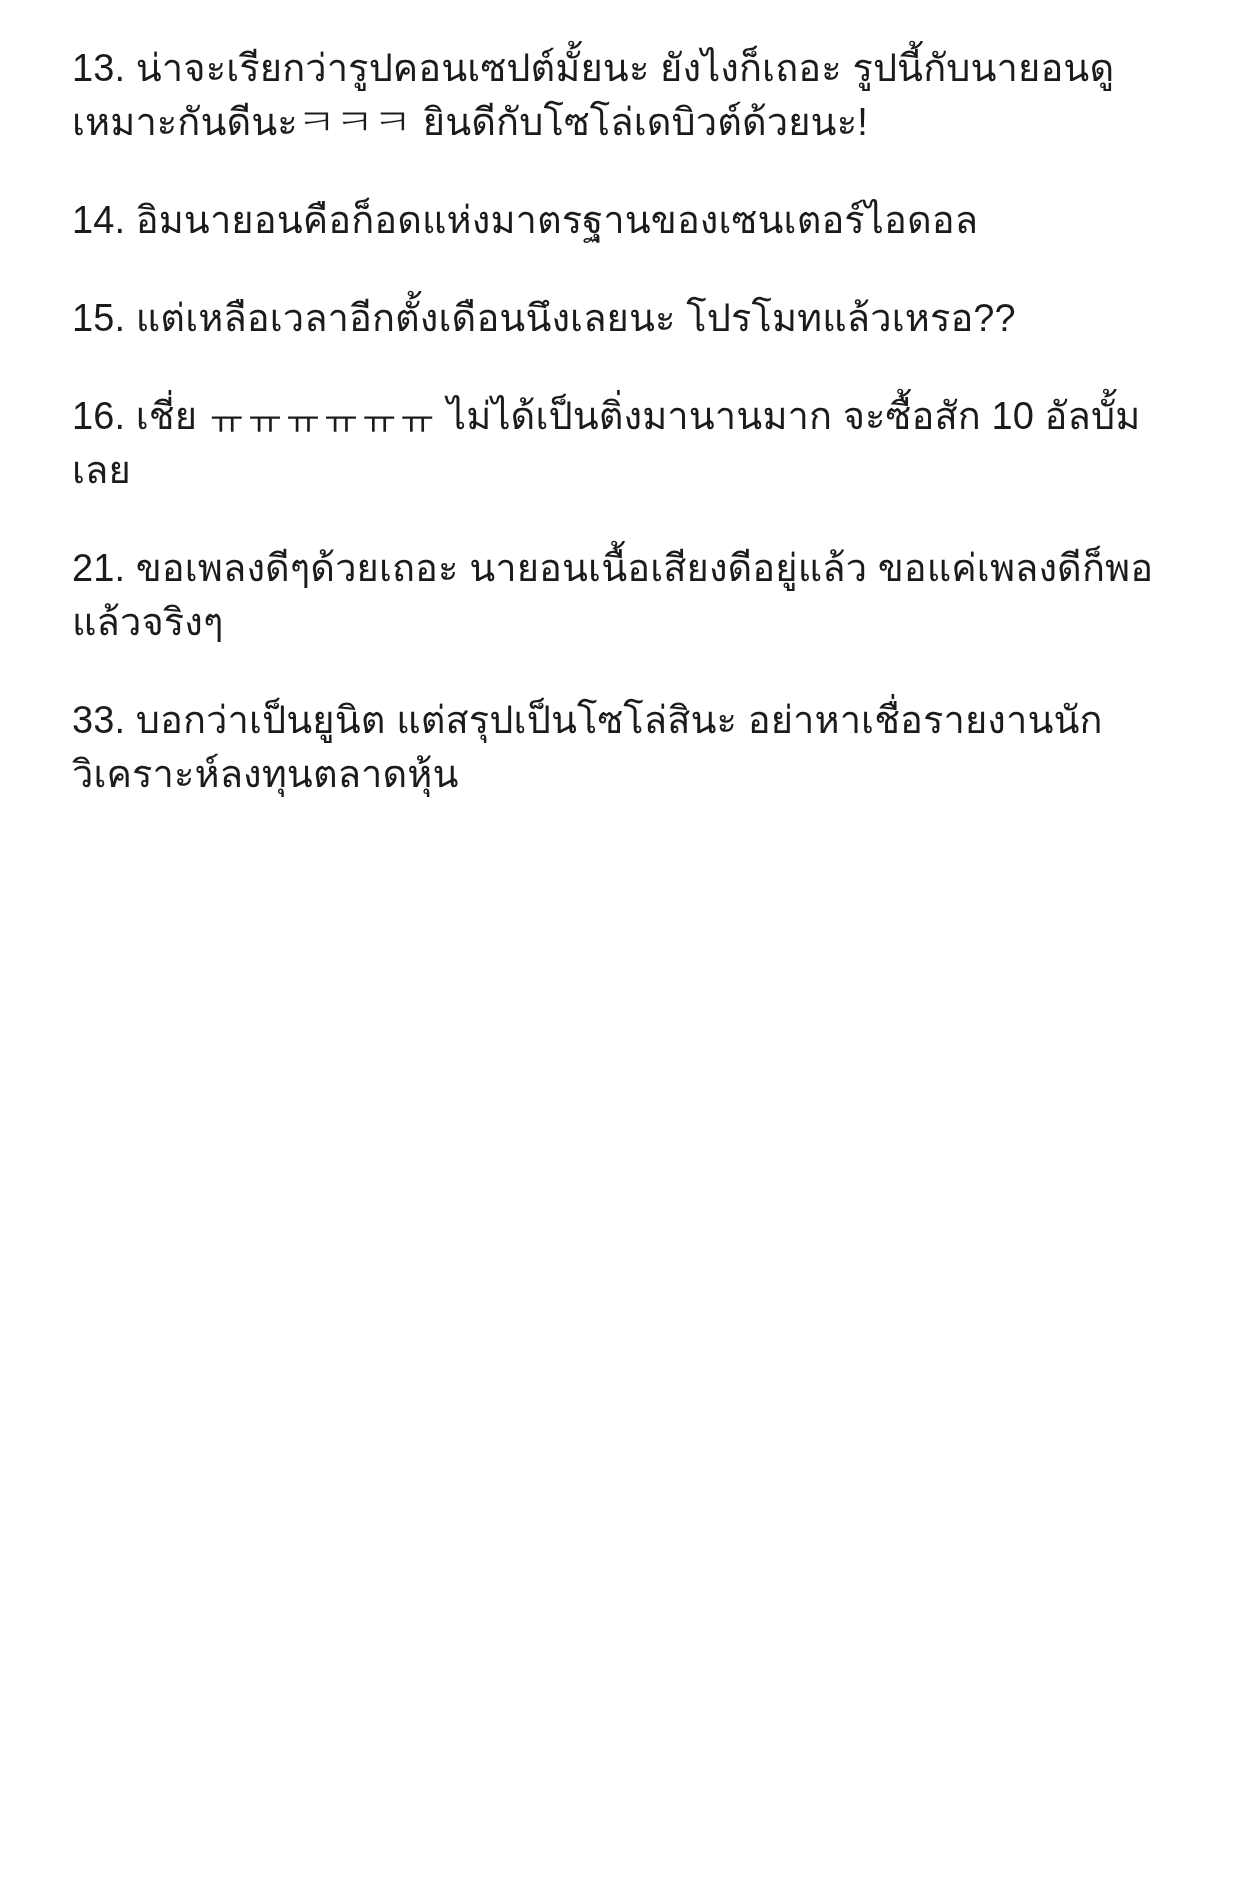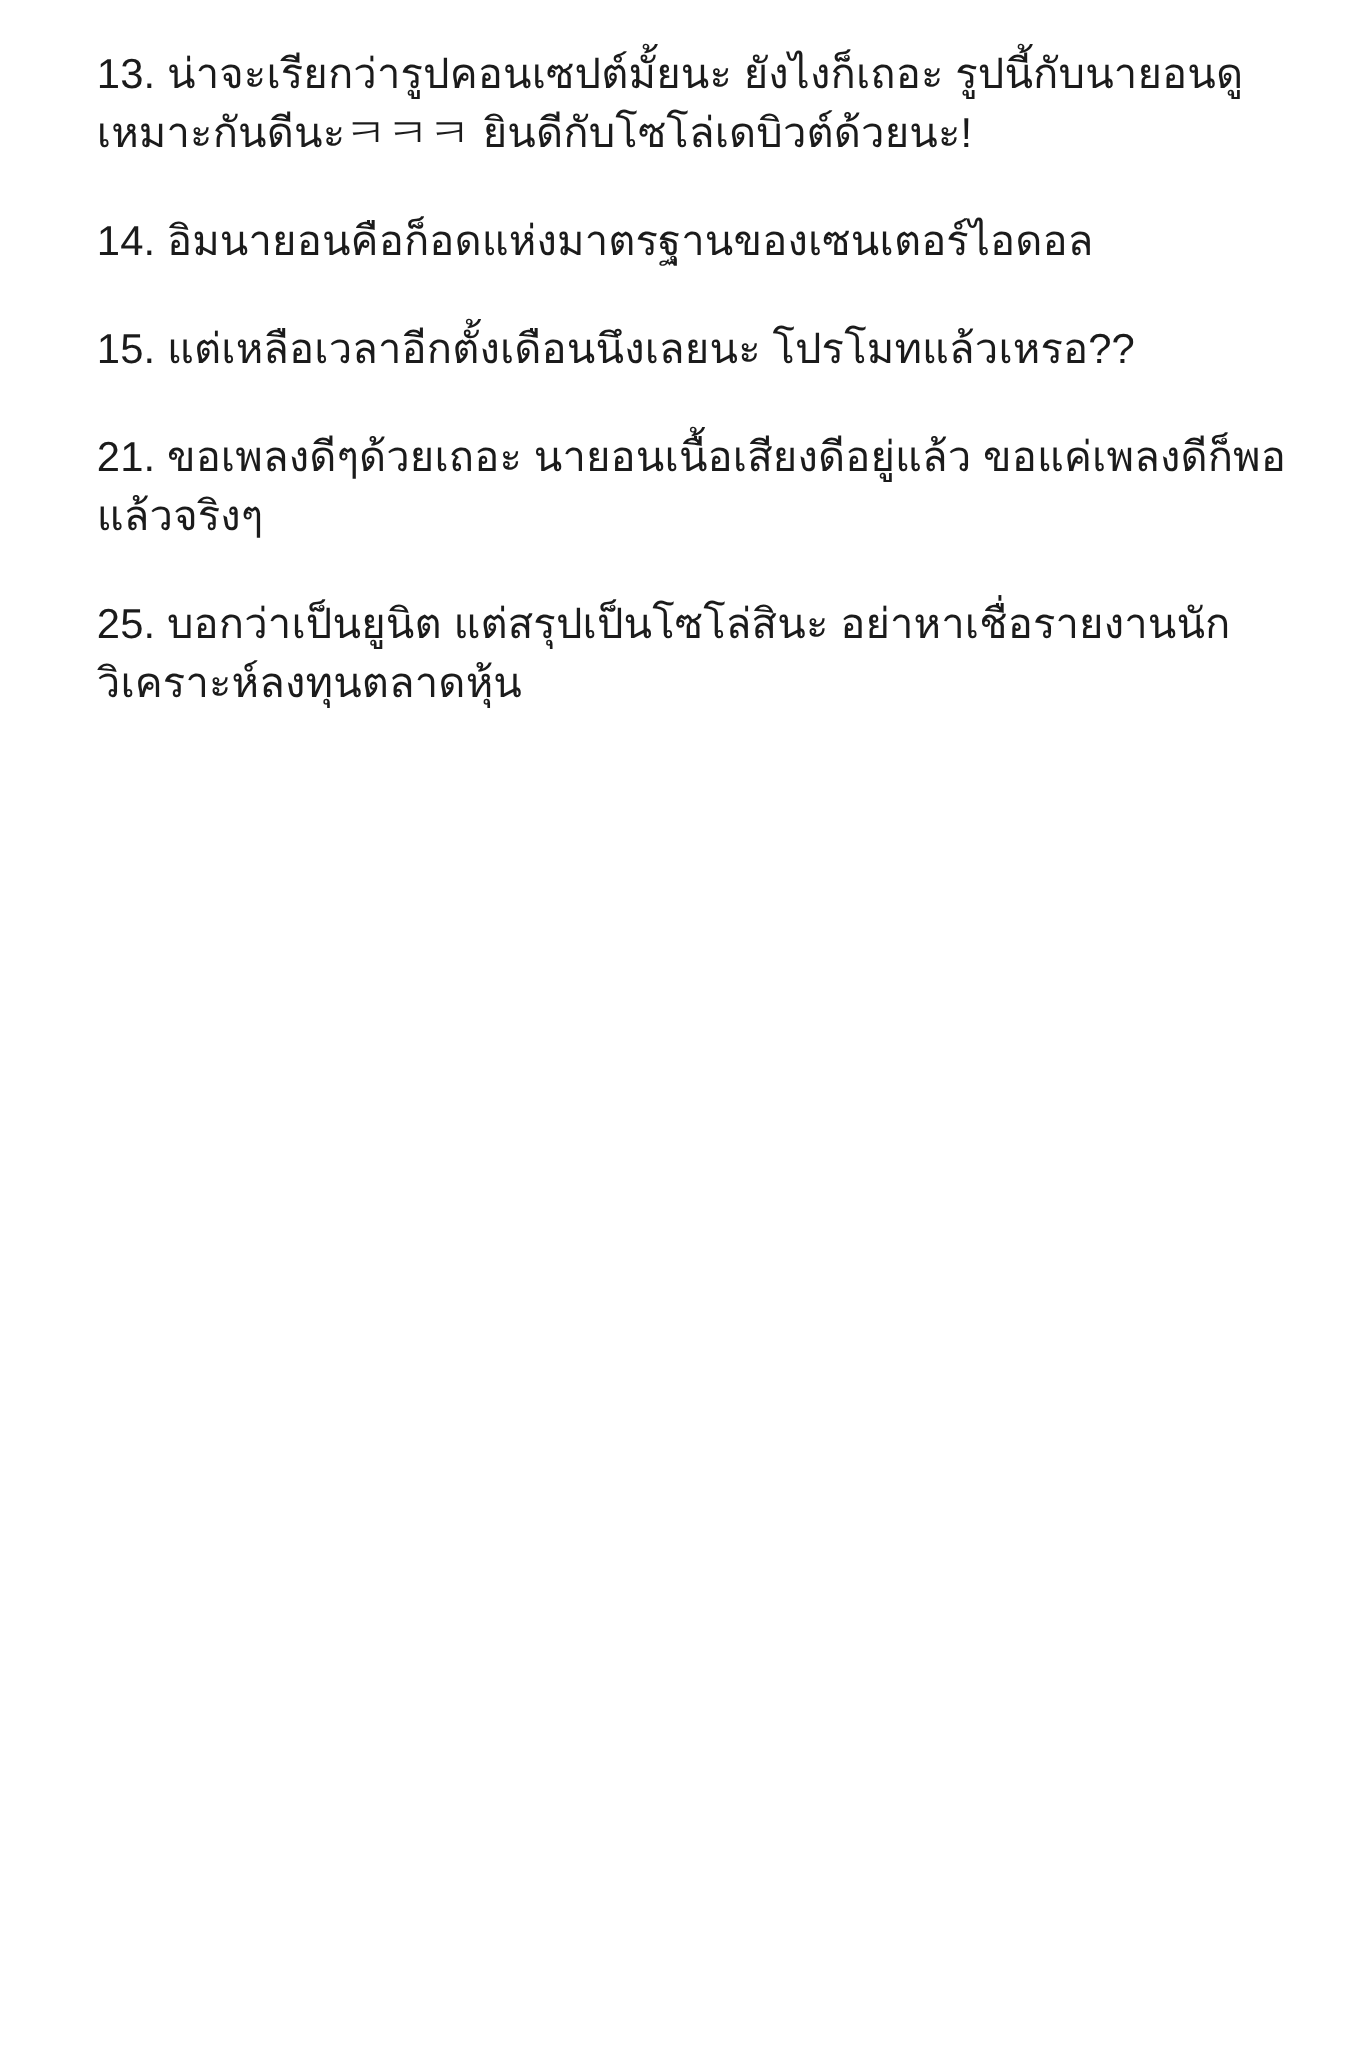--- a/index.html
+++ b/index.html
@@ -17,21 +17,21 @@
   .page {
     box-sizing: border-box;
     width: 1242px;
     height: 1877px;
     padding: 42px 72px 20px 72px;
     background: #ffffff;
   }
   .comment {
     font-size: 38px;
     line-height: 1.42;
-    margin: 0 0 44px 16px;
+    margin: 0 0 44px 0;
     letter-spacing: 0.1px;
     word-break: break-word;
   }
   .comment:last-child {
     margin-bottom: 0;
   }
   .reply {
     font-size: 38px;
     line-height: 1.42;
     margin: 0 0 44px 0;
@@ -49,18 +49,19 @@
   }
 </style>
 </head>
 <body>
 
 <div class="page">
 
   <p class="comment">13. น่าจะเรียกว่ารูปคอนเซปต์มั้ยนะ ยังไงก็เถอะ รูปนี้กับนายอนดูเหมาะกันดีนะㅋㅋㅋ ยินดีกับโซโล่เดบิวต์ด้วยนะ!</p>
   <p class="comment">14. อิมนายอนคือก็อดแห่งมาตรฐานของเซนเตอร์ไอดอล</p>
   <p class="comment">15. แต่เหลือเวลาอีกตั้งเดือนนึงเลยนะ โปรโมทแล้วเหรอ??</p>
+  <p class="comment">16. เชี่ย ㅠㅠㅠㅠㅠㅠ ไม่ได้เป็นติ่งมานานมาก จะซื้อสัก 10 อัลบั้มเลย</p>
 
 
   <p class="comment">21. ขอเพลงดีๆด้วยเถอะ นายอนเนื้อเสียงดีอยู่แล้ว ขอแค่เพลงดีก็พอแล้วจริงๆ</p>
-  <p class="comment">25. บอกว่าเป็นยูนิต แต่สรุปเป็นโซโล่สินะ อย่าหาเชื่อรายงานนักวิเคราะห์ลงทุนตลาดหุ้น</p>
+  <p class="comment">33. บอกว่าเป็นยูนิต แต่สรุปเป็นโซโล่สินะ อย่าหาเชื่อรายงานนักวิเคราะห์ลงทุนตลาดหุ้น</p>
 
 </div>
 
 </body></html>

